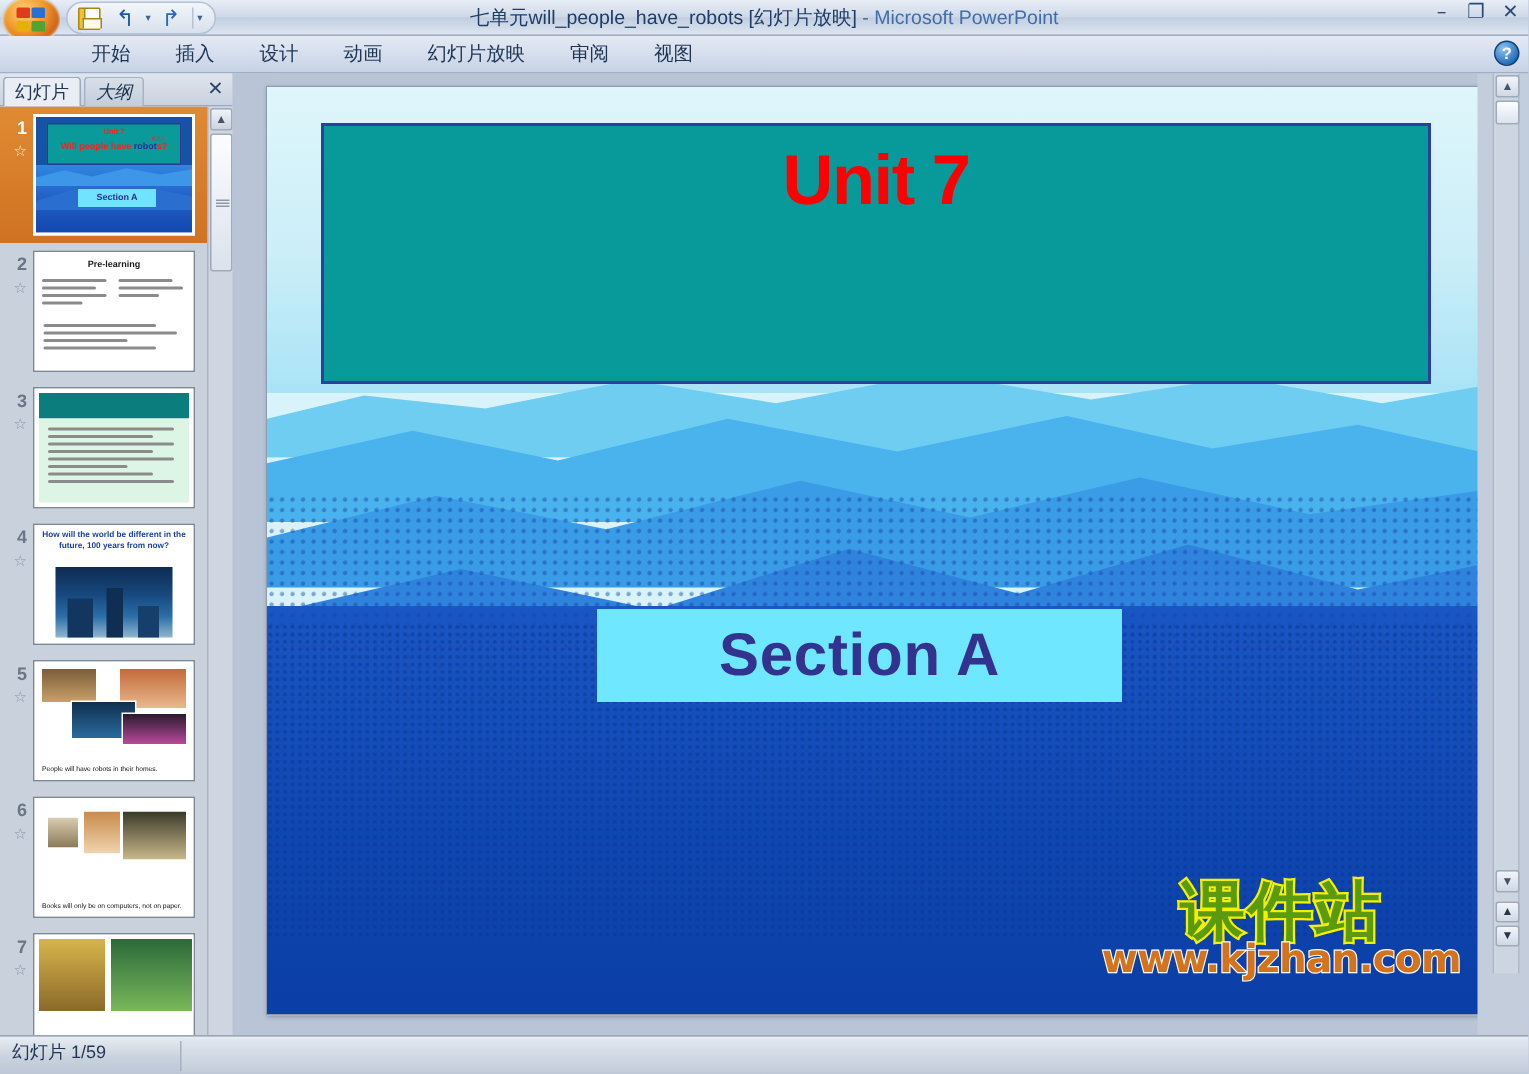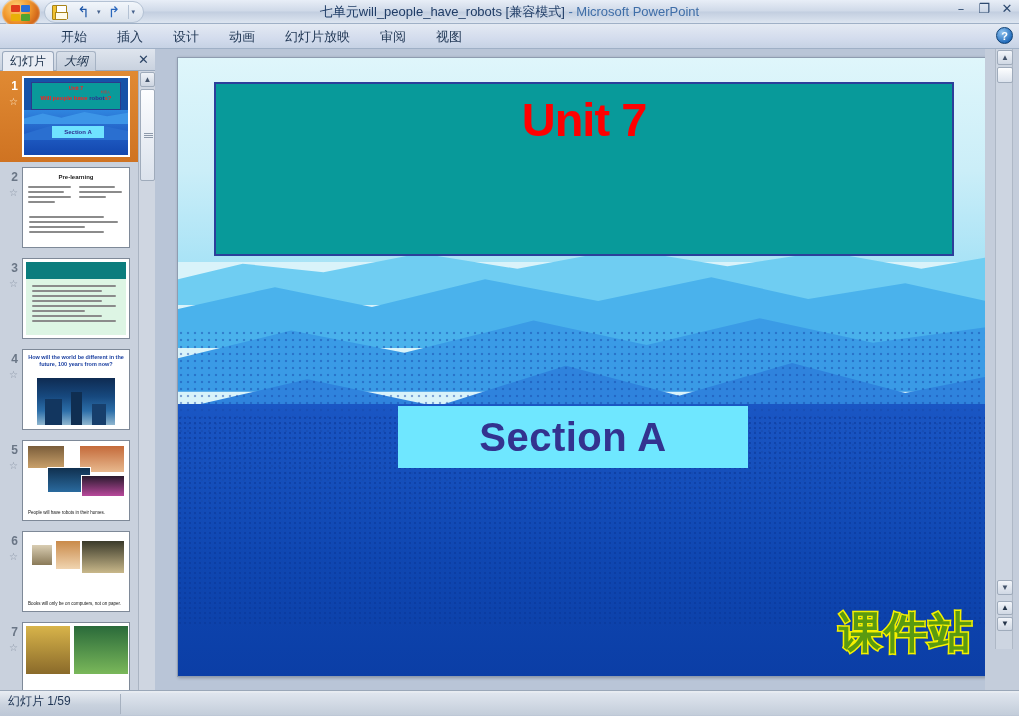--- a/index.html
+++ b/index.html
@@ -56,21 +56,21 @@
   .win-title .tsub { color: #3f6ea8; }
   .win-btns { position: absolute; right: 4px; top: 2px; display: flex; gap: 7px; align-items: center; }
   .win-btn { font-size: 13px; color: #2e4a70; width: 16px; text-align: center; line-height: 14px; font-family: "DejaVu Sans", sans-serif;}
 
   
   .ribbon {
     position: absolute; left: 0; top: 24px; width: 1019px; height: 25px;
     background: linear-gradient(#e4eaf3, #d3dced 60%, #c6d2e4);
     border-bottom: 1px solid #9fb0c6;
   }
-  .tabs { position: absolute; left: 46px; top: 0; display: flex; height: 25px; align-items: center; }
+  .tabs { position: absolute; left: 46px; top: 0; display: flex; height: 25px; align-items: flex-start; }
   .tab { padding: 0 15px; height: 24px; line-height: 24px; font-size: 13px; color: #1e3553; cursor: default; }
   .help-btn { position: absolute; right: 6px; top: 3px; width: 17px; height: 17px; border-radius: 50%;
     background: radial-gradient(circle at 35% 30%, #8fc3f0, #1b66b8 75%, #0f4party 100%);
     background: radial-gradient(circle at 35% 30%, #8fc3f0, #1b66b8 78%, #10406f 100%);
     color: #fff; font-size: 11px; font-weight: bold; text-align: center; line-height: 17px;
     border: 1px solid #0e3f72; }
 
   
   .workspace { position: absolute; left: 0; top: 49px; width: 1019px; height: 641px; background: #b9c5d7; }
 
@@ -255,21 +255,21 @@
       </div>
       <span class="mini-caret">▾</span>
       <div class="qat-btn">
         <span class="arrow-ico dim">↱</span>
       </div>
       <span class="qat-sep"></span>
       <span class="mini-caret">▾</span>
     </div>
 
     <div class="win-title">
-      <span>七单元will_people_have_robots [兼容模式]</span><span class="tsub"> - </span><span class="tsub">Microsoft PowerPoint</span>
+      <span>七单元will_people_have_robots [幻灯片放映]</span><span class="tsub"> - </span><span class="tsub">Microsoft PowerPoint</span>
     </div>
 
     <div class="win-btns">
       <span class="win-btn">–</span>
       <span class="win-btn">❐</span>
       <span class="win-btn">✕</span>
     </div>
   </div>
 
   <div class="ribbon">
@@ -456,20 +456,21 @@
         <div class="titlebox">
           <div class="unit-line">Unit 7</div>
         </div>
 
         <div class="sectionbox">
           <span>Section A</span>
         </div>
 
         <div class="wmark">
           <div class="cn">课件站</div>
+          <div class="url">www.kjzhan.com</div>
         </div>
       </div>
     </div>
 
     <div class="vscroll">
       <div class="vs-track">
         <div class="vs-up">▲</div>
         <div class="vs-thumb"></div>
         <div class="vs-dn">▼</div>
         <div class="vs-prev">▲</div>

